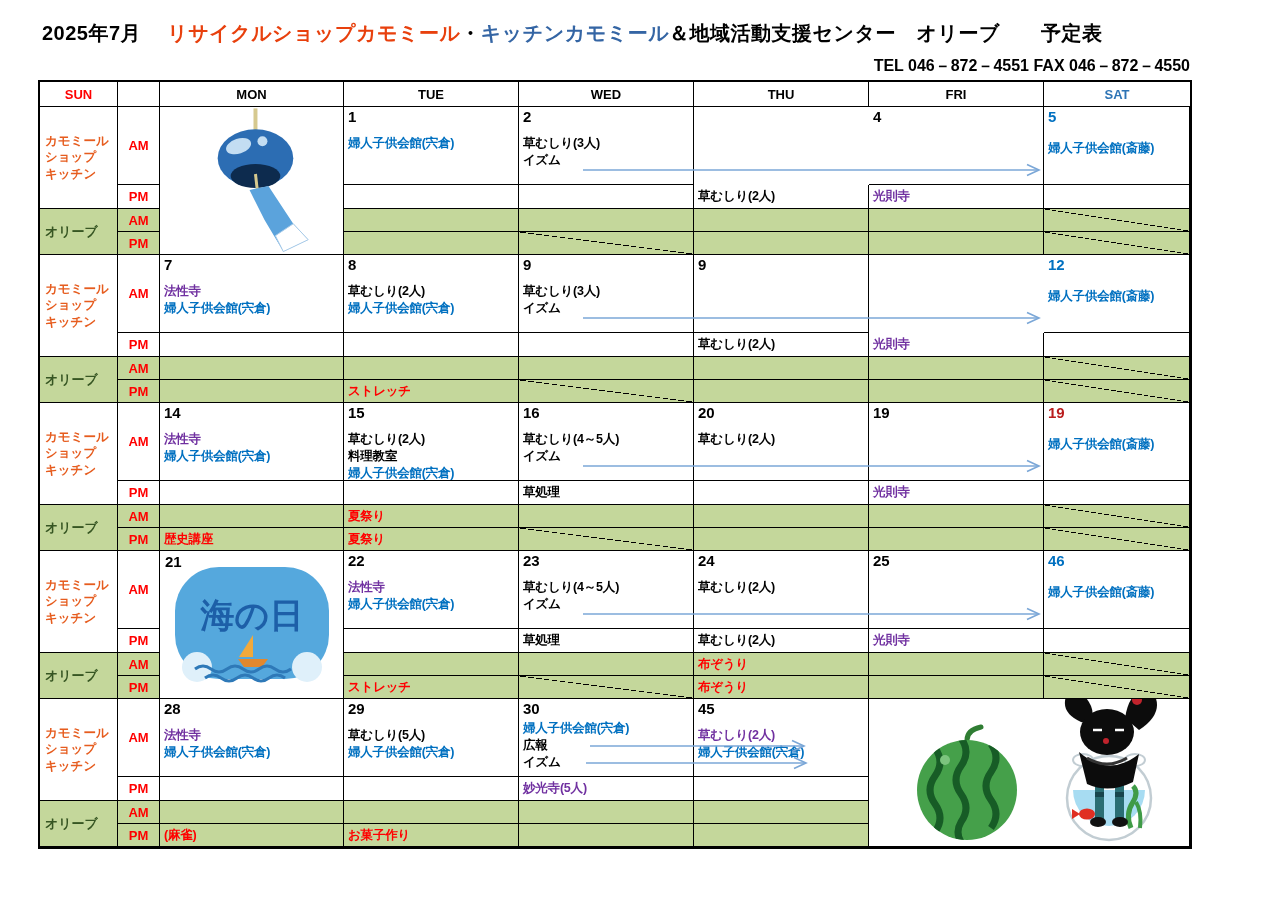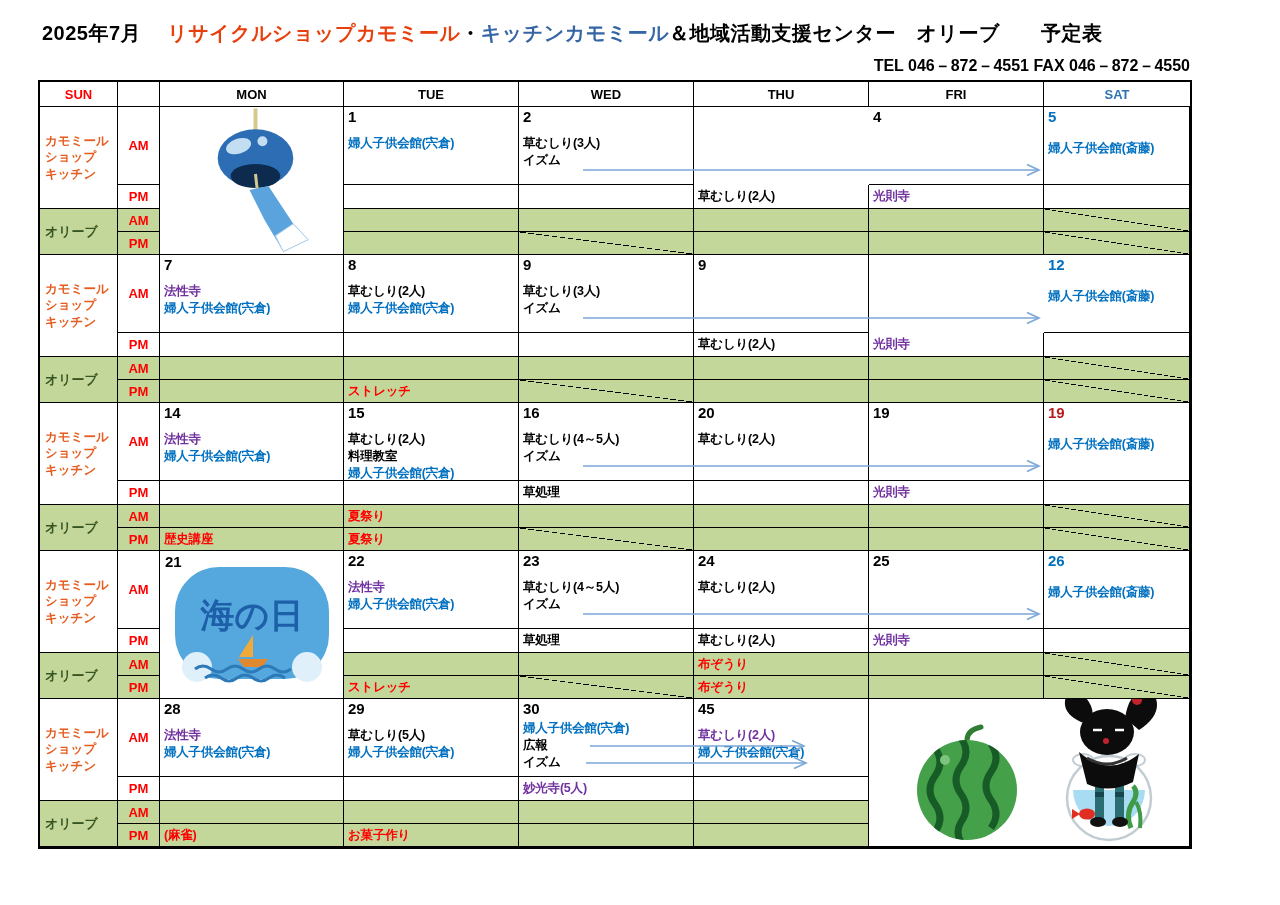--- a/index.html
+++ b/index.html
@@ -341,21 +341,21 @@
           </div>
           <div class="c dc" style="grid-area: 1 / 7;">
             <div class="dnum">25</div>
           </div>
           <div class="c rowline" style="grid-area: 2 / 7;">
             <div class="ev" style="color: rgb(112, 48, 160);">光則寺</div>
           </div>
           <div class="c rowline green" style="grid-area: 3 / 7;"></div>
           <div class="c rowline green" style="grid-area: 4 / 7;"></div>
           <div class="c dc" style="grid-area: 1 / 8;">
-            <div class="dnum" style="color: rgb(0, 112, 192);">26</div>
+            <div class="dnum" style="color: rgb(0, 112, 192);">46</div>
             <div class="evs" style="margin-top: 14px;">
               <div class="ev" style="color: rgb(0, 112, 192);">婦人子供会館(斎藤)</div>
             </div>
           </div>
           <div class="c rowline" style="grid-area: 2 / 8;"></div>
           <div class="c rowline green diag" style="grid-area: 3 / 8;"></div>
           <div class="c rowline green diag" style="grid-area: 4 / 8;"></div>
           <div class="arrow" style="left: 543px; top: 56px;"><svg width="458" height="14" viewBox="0 0 458 14">
   <line x1="0" y1="7" x2="455" y2="7" stroke="#7ba7d7" stroke-width="1.6"></line>
   <polyline points="444,1.5 456,7 444,12.5" fill="none" stroke="#7ba7d7" stroke-width="1.6"></polyline>

